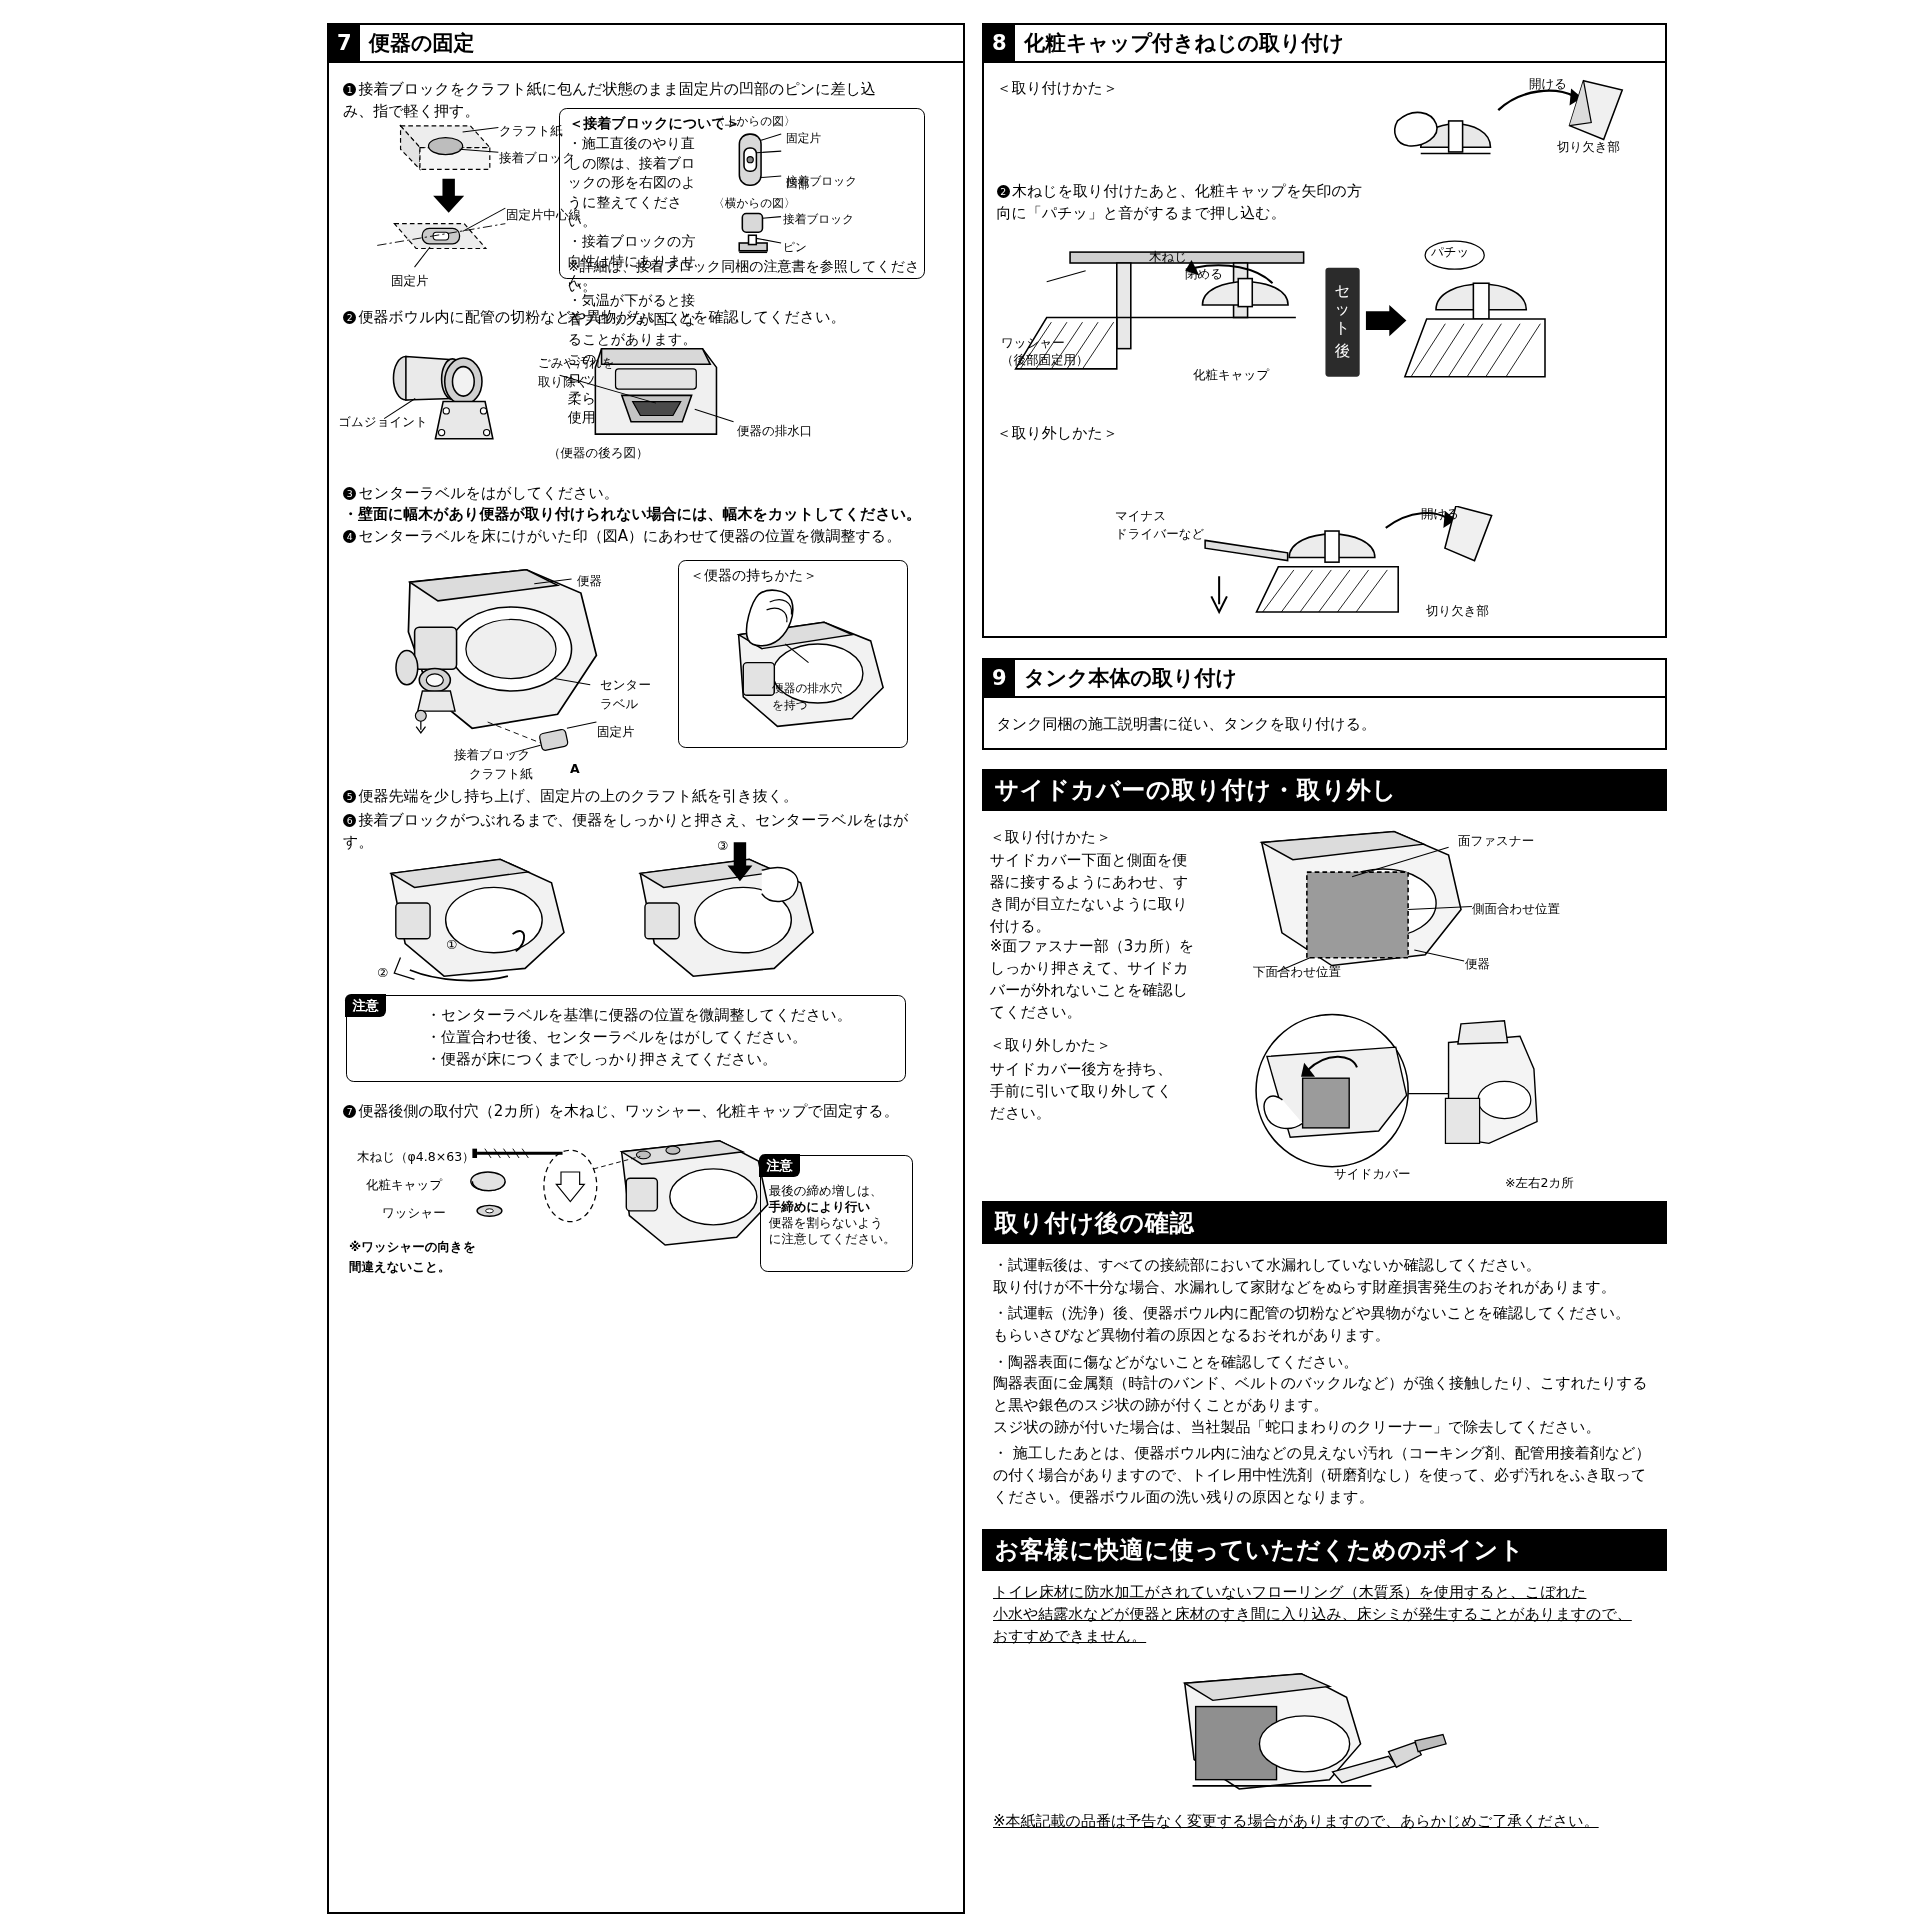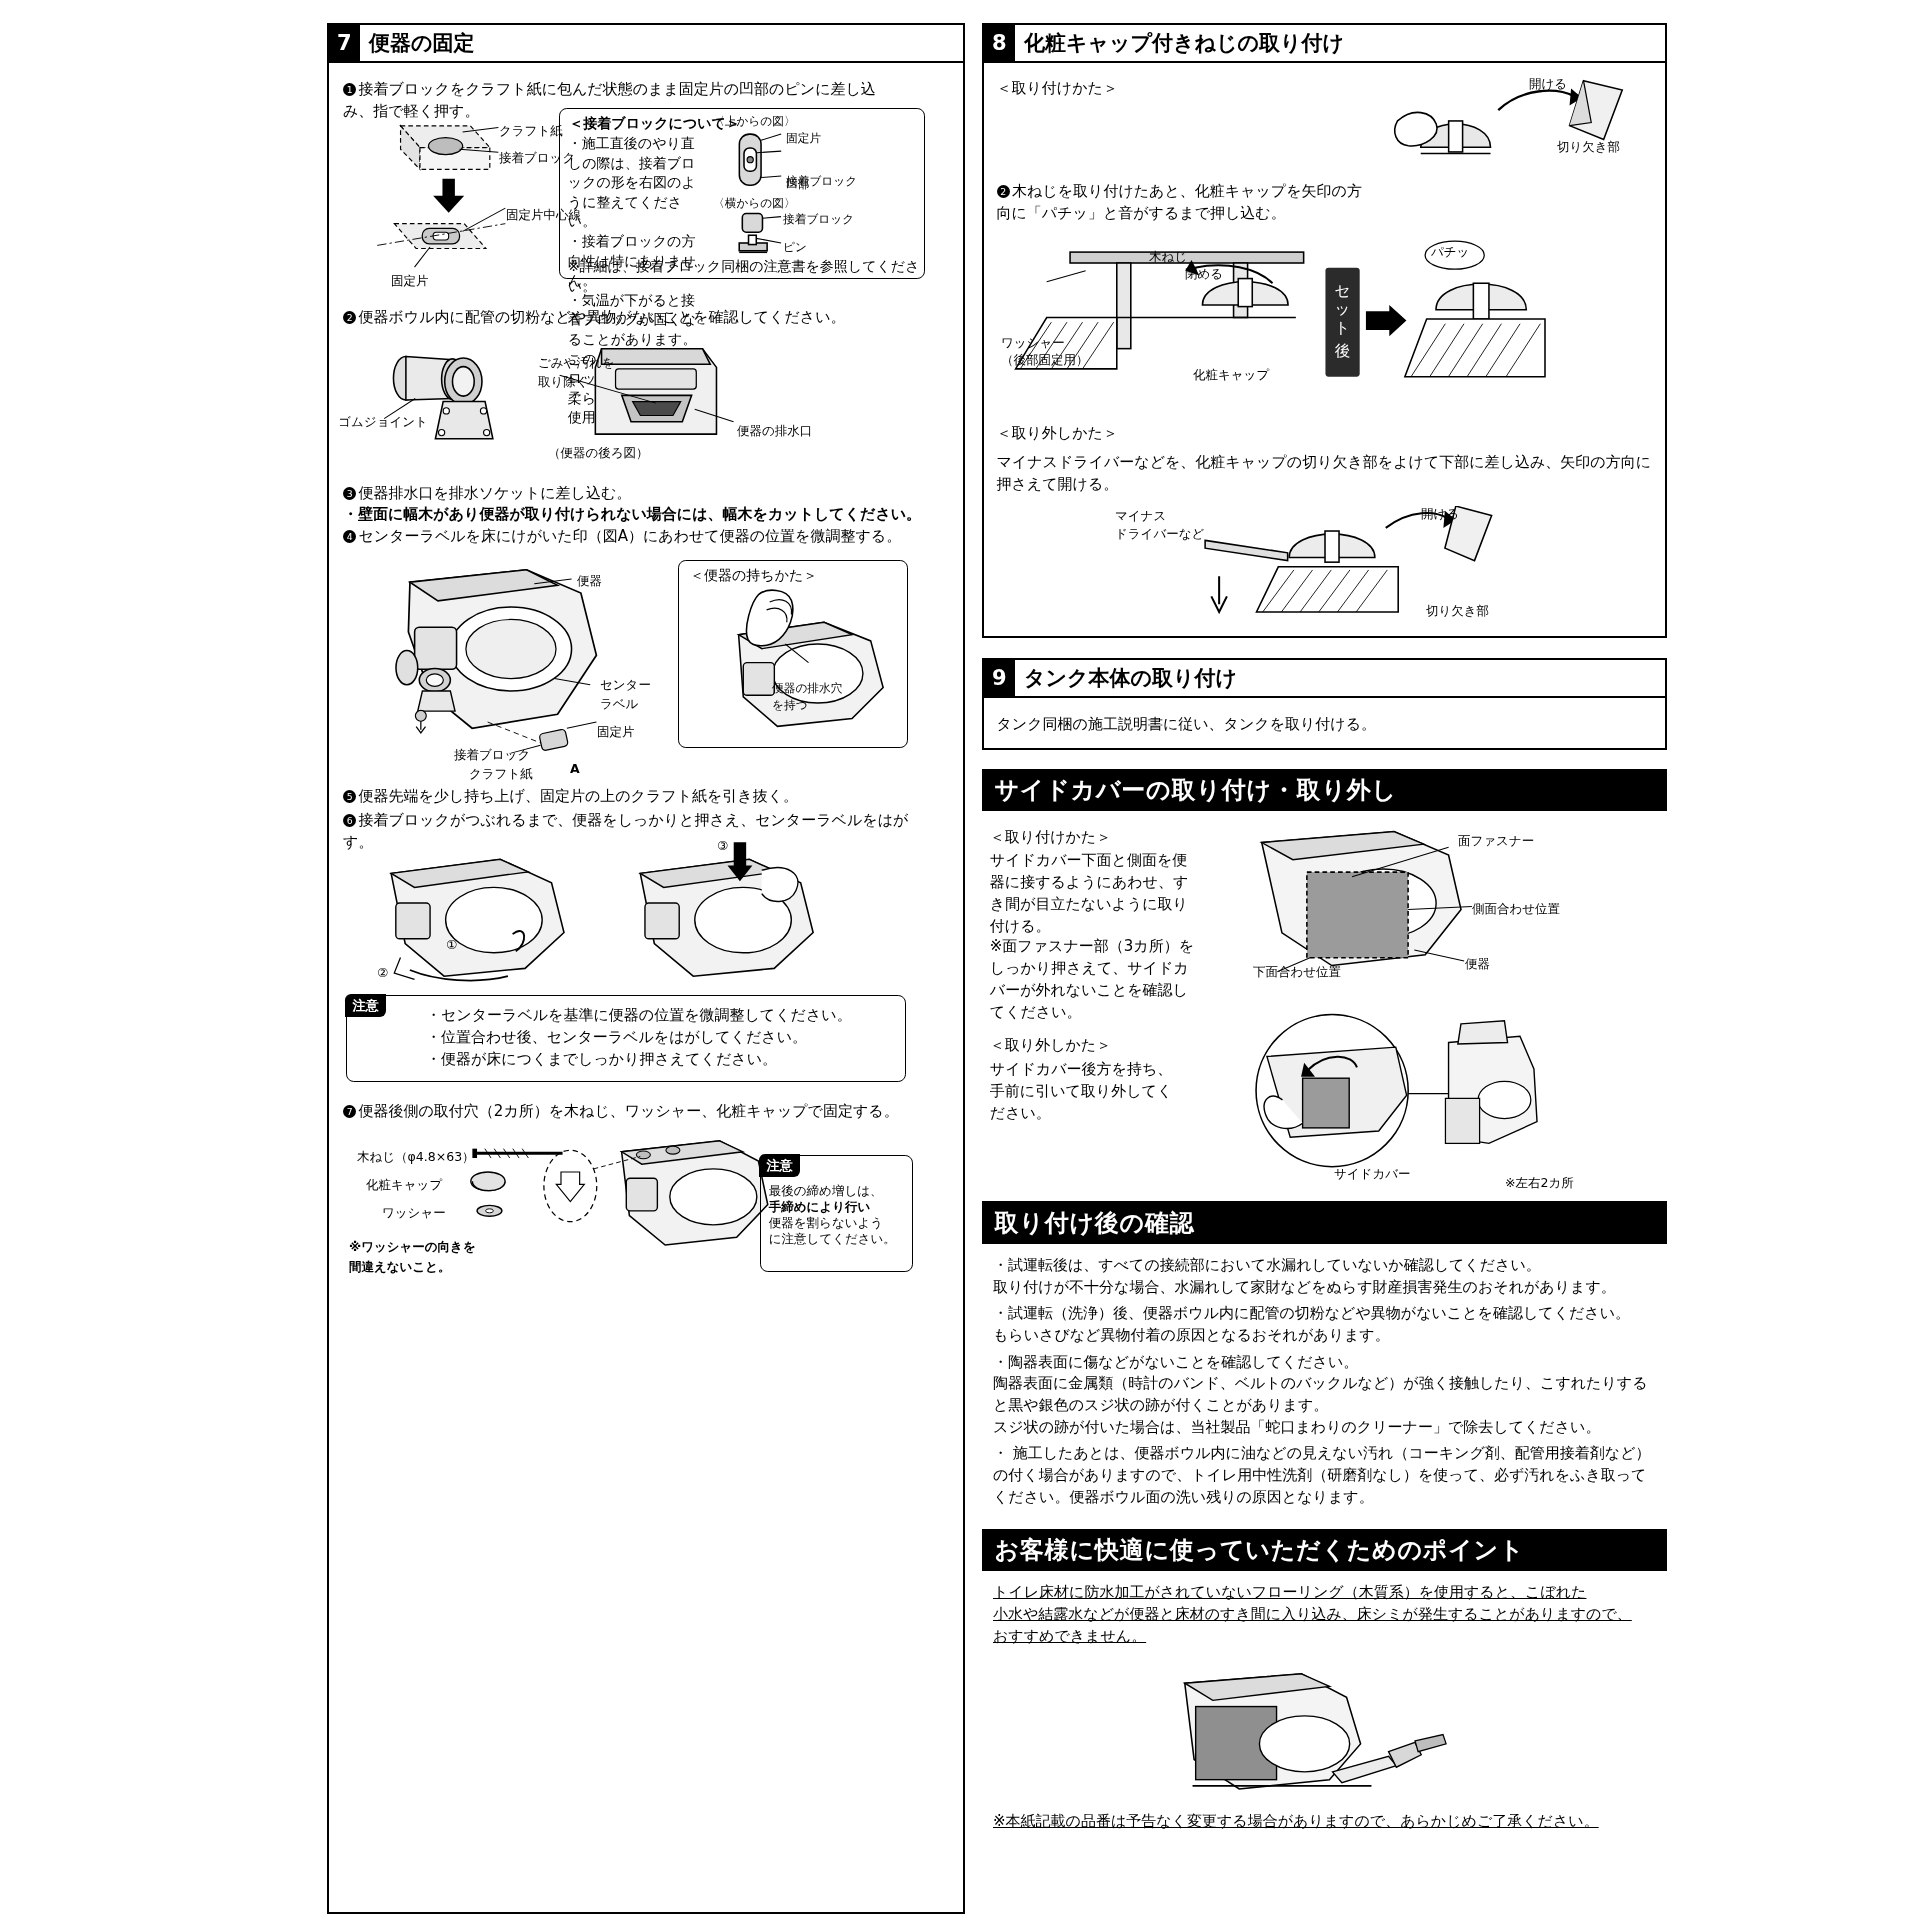--- a/index.html
+++ b/index.html
@@ -124,21 +124,21 @@
       <line x1="246" y1="44" x2="370" y2="80" stroke="#000" stroke-width="1.3"></line>
       <line x1="420" y1="88" x2="470" y2="104" stroke="#000" stroke-width="1.3"></line>
     </svg>
     <div class="cap" style="position:absolute;left:209px;top:330px;">ごみや汚れを</div>
     <div class="cap" style="position:absolute;left:209px;top:349px;">取り除く</div>
     <div class="cap" style="position:absolute;left:9.3px;top:389px;">ゴムジョイント</div>
     <div class="cap" style="position:absolute;left:408px;top:398px;">便器の排水口</div>
     <div class="cap" style="position:absolute;left:219px;top:420px;">（便器の後ろ図）</div>
 
     <div style="position:absolute;left:14px;top:458px;width:592px;" class="t">
-      <span class="circ">3</span><span>便器排水口を排水ソケットに差し込む。</span>
+      <span class="circ">3</span><span>センターラベルをはがしてください。</span>
     </div>
     <div style="position:absolute;left:14px;top:479px;width:592px;font-weight:bold;" class="t">・壁面に幅木があり便器が取り付けられない場合には、幅木をカットしてください。</div>
     <div style="position:absolute;left:14px;top:501px;width:592px;" class="t">
       <span class="circ">4</span><span>センターラベルを床にけがいた印（図A）にあわせて便器の位置を微調整する。</span>
     </div>
 
     <svg width="327" height="202" style="position:absolute;left:34px;top:537px;" viewBox="0 0 420 260">
       <path d="M60 26 L210 10 L280 40 L300 120 L250 196 L140 214 L86 170 L58 90 Z" fill="#f2f2f2" stroke="#000" stroke-width="2.2"></path>
       <path d="M60 26 L210 10 L250 30 L96 50 Z" fill="#dcdcdc" stroke="#000" stroke-width="2"></path>
       <ellipse cx="190" cy="112" rx="78" ry="54" fill="#fff" stroke="#000" stroke-width="2"></ellipse>
@@ -331,21 +331,20 @@
         <ellipse cx="584" cy="40" rx="38" ry="18" fill="none" stroke="#000" stroke-width="1.6"></ellipse>
       </svg>
       <div class="cap" style="position:absolute;left:165px;top:224px;">木ねじ</div>
       <div class="cap" style="position:absolute;left:201px;top:241px;">閉める</div>
       <div class="cap" style="position:absolute;left:17px;top:310px;">ワッシャー</div>
       <div class="cap" style="position:absolute;left:17px;top:327px;">（後部固定用）</div>
       <div class="cap" style="position:absolute;left:209px;top:342px;">化粧キャップ</div>
       <div class="cap" style="position:absolute;left:447px;top:219px;">パチッ</div>
 
       <div class="t" style="position:absolute;left:12.5px;top:398px;">＜取り外しかた＞</div>
-      <div class="t" style="position:absolute;left:12.5px;top:427px;width:662px;">マイナスドライバーなどを、化粧キャップの切り欠き部をよけて下部に差し込み、矢印の方向に押さえて開ける。</div>
 
       <svg width="327" height="117" style="position:absolute;left:218px;top:481px;" viewBox="0 0 420 150">
         <path d="M112 66 C112 26 222 26 222 66 Z" fill="#ececec" stroke="#000" stroke-width="2"></path>
         <rect x="158" y="32" width="18" height="40" fill="#fff" stroke="#000" stroke-width="2"></rect>
         <path d="M98 78 L252 78 L252 136 L70 136 Z" fill="#fff" stroke="#000" stroke-width="2"></path>
         <g stroke="#000" stroke-width="1.1">
           <line x1="78" y1="136" x2="118" y2="82"></line>
             <line x1="102" y1="136" x2="142" y2="82"></line>
           <line x1="126" y1="136" x2="166" y2="82"></line>
             <line x1="150" y1="136" x2="190" y2="82"></line>

